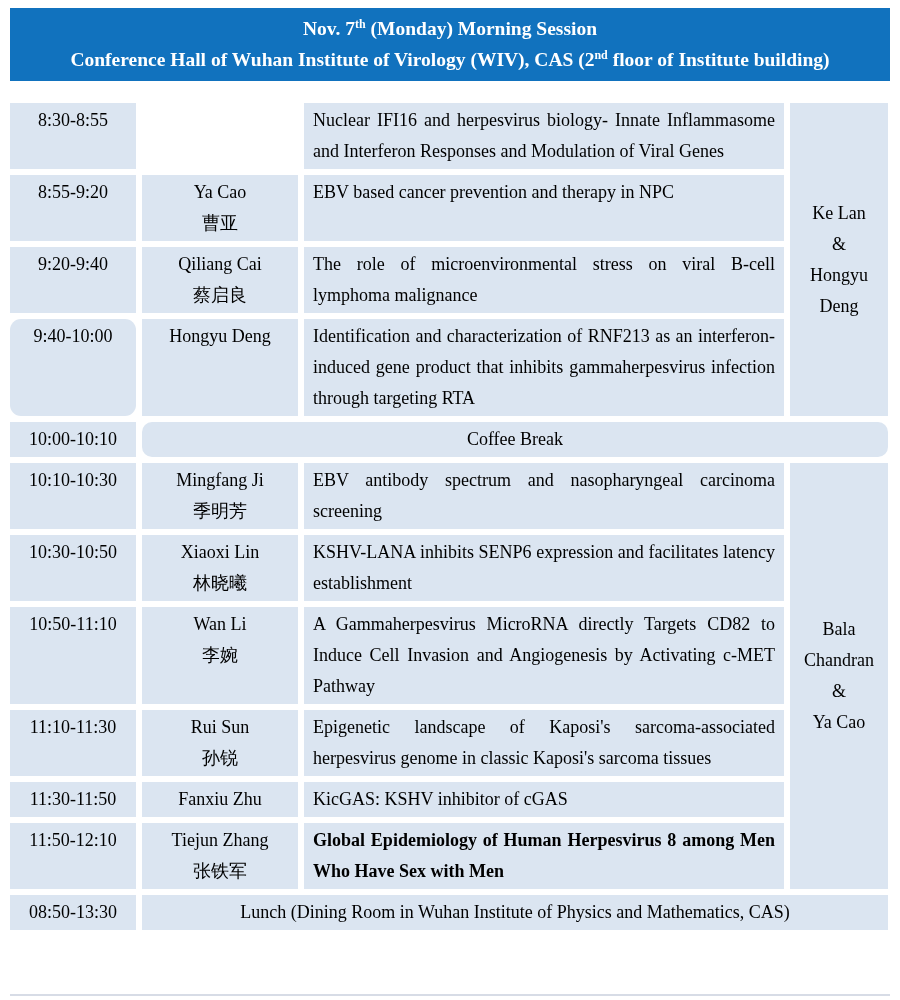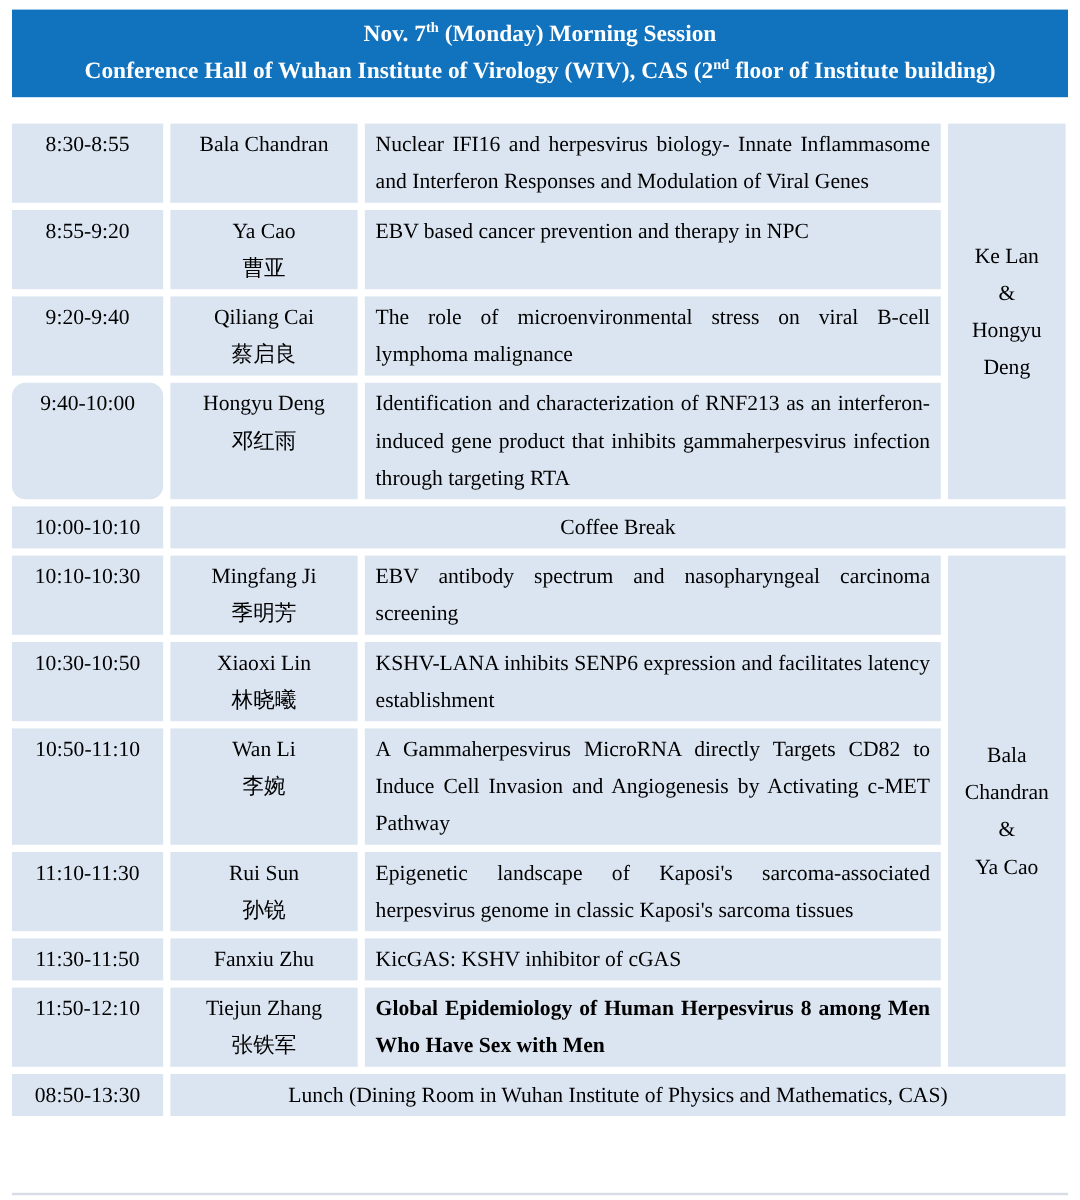--- a/index.html
+++ b/index.html
@@ -85,44 +85,40 @@
 <body>
 
 <div class="page">
   <div class="header">
     <div class="header-line"><span>Nov. 7</span><sup>th</sup><span> (Monday) Morning Session</span></div>
     <div class="header-line"><span>Conference Hall of Wuhan Institute of Virology (WIV), CAS (2</span><sup>nd</sup><span> floor of Institute building)</span></div>
   </div>
 
   <div class="schedule-grid">
       <div class="cell time-cell" style="grid-area: 1 / 1;">8:30-8:55</div>
-      <div class="cell speaker-cell" style="grid-area: 1 / 2;">
-        <div class="speaker-en">Bala Chandran</div>
-      </div>
       <div class="cell title-cell" style="grid-area: 1 / 3;">Nuclear IFI16 and herpesvirus biology- Innate Inflammasome and Interferon Responses and Modulation of Viral Genes</div>
       <div class="cell time-cell" style="grid-area: 2 / 1;">8:55-9:20</div>
       <div class="cell speaker-cell" style="grid-area: 2 / 2;">
         <div class="speaker-en">Ya Cao</div>
         <div class="speaker-zh">曹亚</div>
       </div>
       <div class="cell title-cell" style="grid-area: 2 / 3;">EBV based cancer prevention and therapy in NPC</div>
       <div class="cell time-cell" style="grid-area: 3 / 1;">9:20-9:40</div>
       <div class="cell speaker-cell" style="grid-area: 3 / 2;">
         <div class="speaker-en">Qiliang Cai</div>
         <div class="speaker-zh">蔡启良</div>
       </div>
       <div class="cell title-cell" style="grid-area: 3 / 3;">The role of microenvironmental stress on viral B-cell lymphoma malignance</div>
       <div class="cell time-cell" style="grid-area: 4 / 1; border-radius: 11px;">9:40-10:00</div>
       <div class="cell speaker-cell" style="grid-area: 4 / 2;">
         <div class="speaker-en">Hongyu Deng</div>
-        <div class="speaker-zh">邓红雨</div>
       </div>
       <div class="cell title-cell" style="grid-area: 4 / 3;">Identification and characterization of RNF213 as an interferon-induced gene product that inhibits gammaherpesvirus infection through targeting RTA</div>
       <div class="cell time-cell" style="grid-area: 5 / 1;">10:00-10:10</div>
-      <div class="cell break-cell" style="grid-area: 5 / 2 / auto / span 3;">Coffee Break</div>
+      <div class="cell break-cell" style="grid-area: 5 / 2 / auto / span 3; border-radius: 10px;">Coffee Break</div>
       <div class="cell time-cell" style="grid-area: 6 / 1;">10:10-10:30</div>
       <div class="cell speaker-cell" style="grid-area: 6 / 2;">
         <div class="speaker-en">Mingfang Ji</div>
         <div class="speaker-zh">季明芳</div>
       </div>
       <div class="cell title-cell" style="grid-area: 6 / 3;">EBV antibody spectrum and nasopharyngeal carcinoma screening</div>
       <div class="cell time-cell" style="grid-area: 7 / 1;">10:30-10:50</div>
       <div class="cell speaker-cell" style="grid-area: 7 / 2;">
         <div class="speaker-en">Xiaoxi Lin</div>
         <div class="speaker-zh">林晓曦</div>

